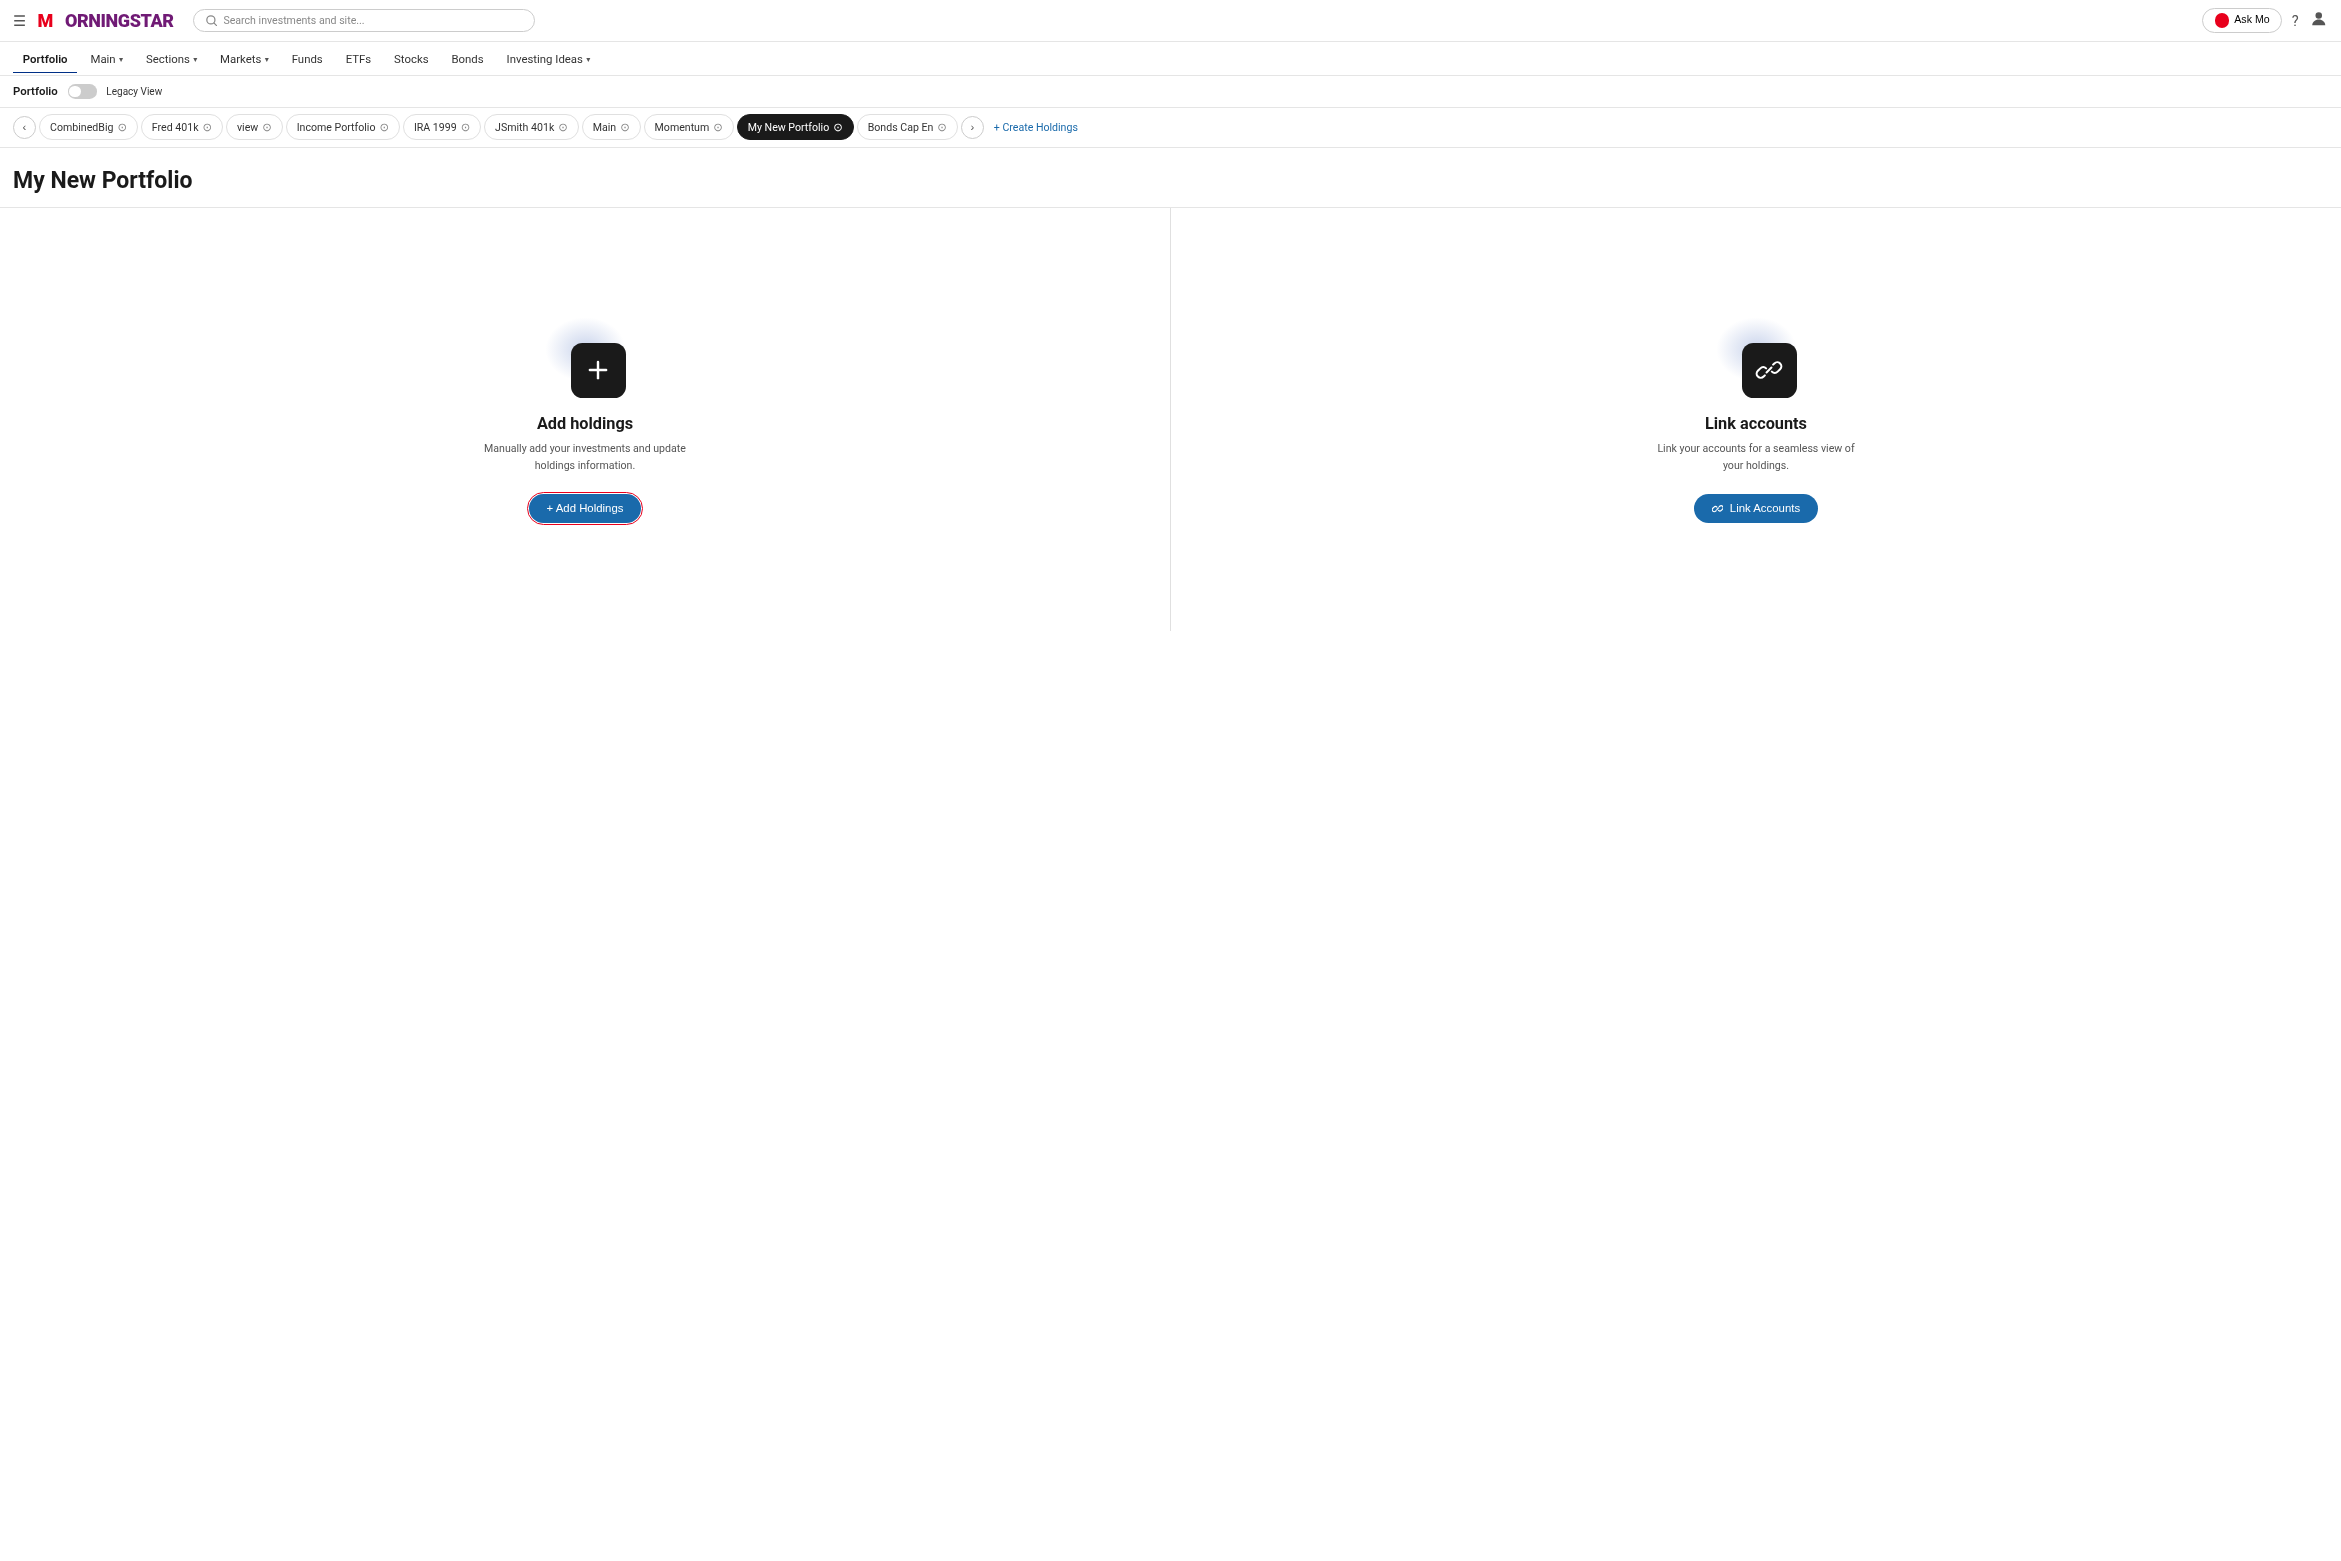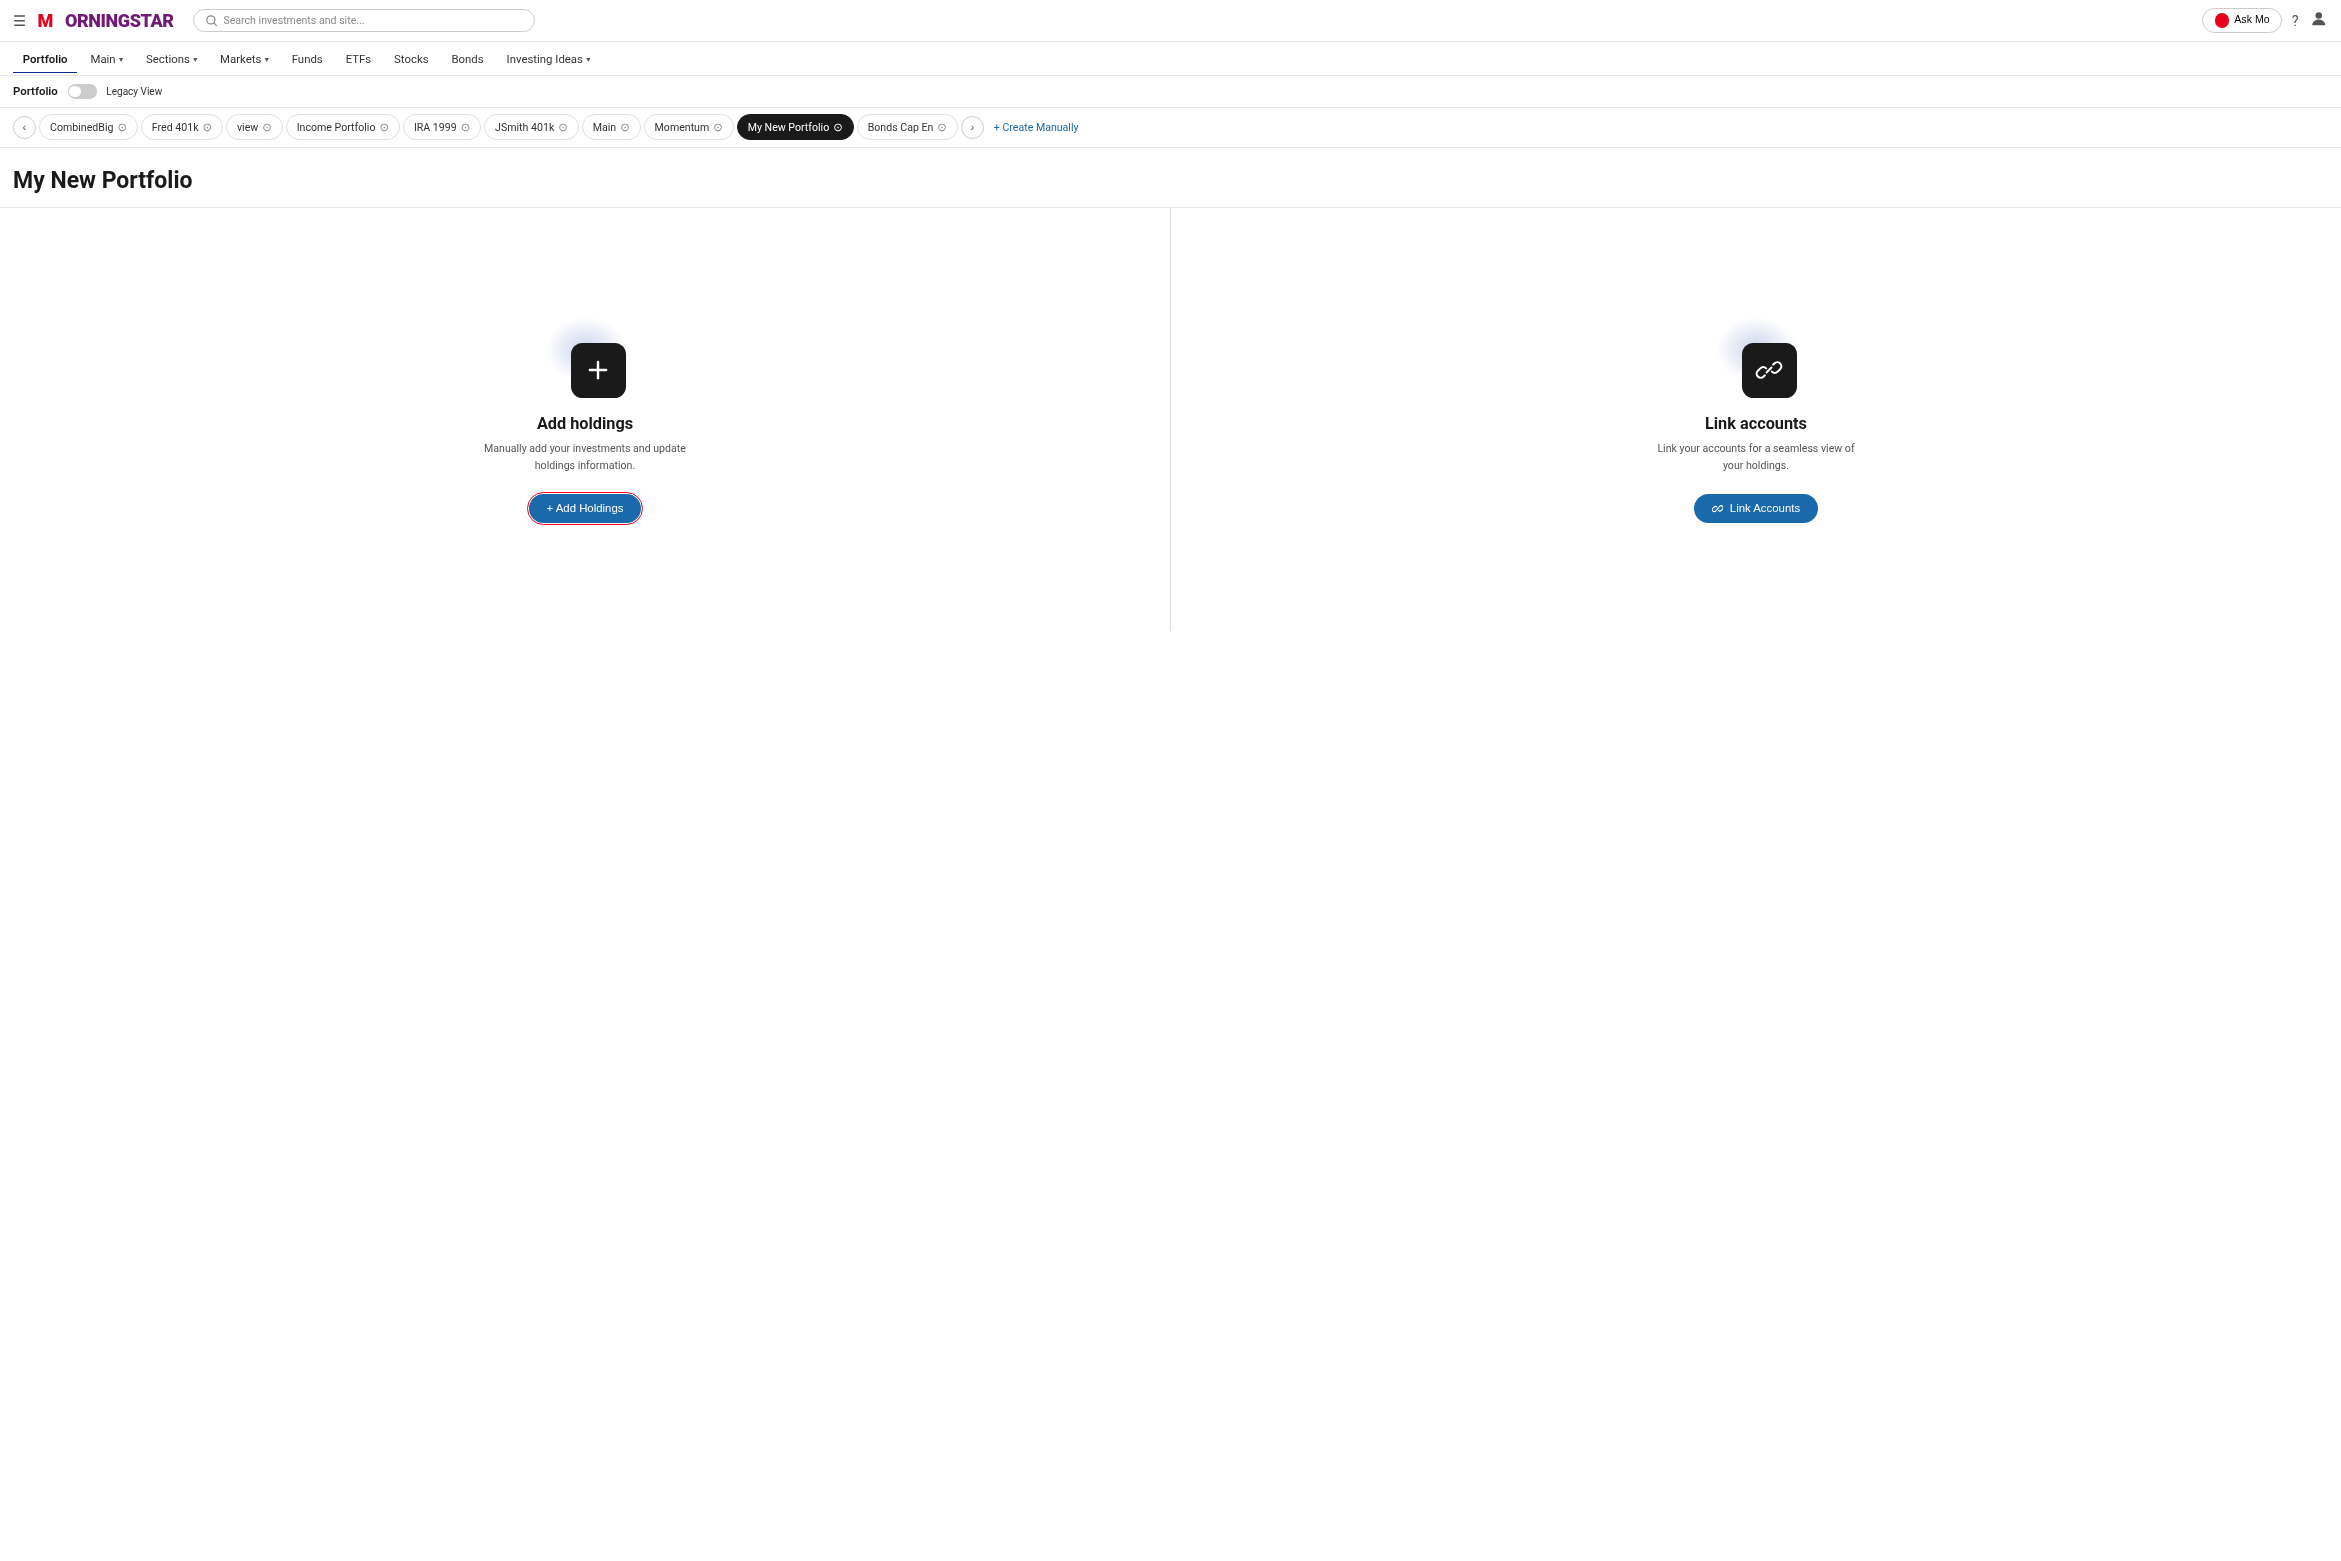--- a/index.html
+++ b/index.html
@@ -323,21 +323,21 @@
   <div class="portfolio-tab active">
     <span>My New Portfolio</span>
     <span class="tab-dots active">⊙</span>
   </div>
   <div class="portfolio-tab">
     <span>Bonds Cap En</span>
     <span class="tab-dots">⊙</span>
   </div>
 
   <button class="tab-nav-btn">›</button>
-  <span class="create-portfolio-btn">+ Create Manually</span>
+  <span class="create-portfolio-btn">+ Create Holdings</span>
 </div>
 
 <div class="page-title-section">
   <h1 class="page-title">My New Portfolio</h1>
 </div>
 
 <div class="main-content">
 
   <div class="content-panel">
     <div class="panel-icon-wrapper">

